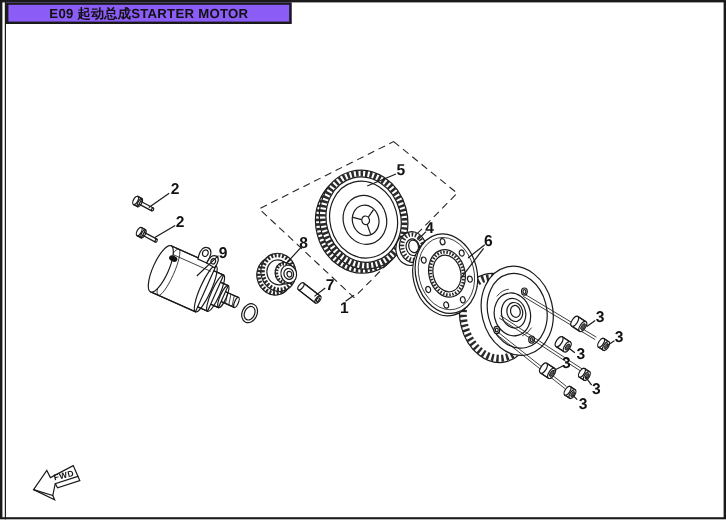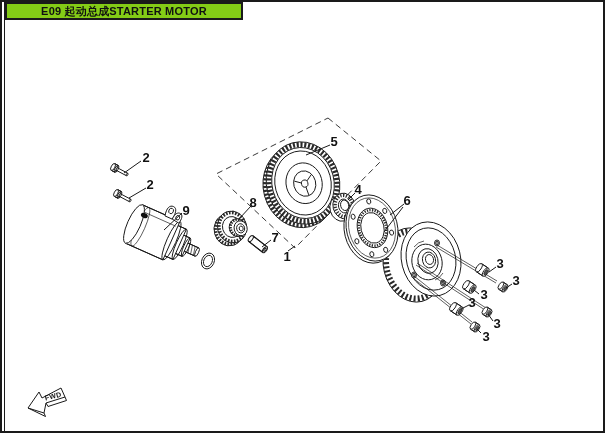--- a/index.html
+++ b/index.html
@@ -1,21 +1,21 @@
 <!DOCTYPE html>
 <html><head>
 <meta charset="utf-8">
 <style>
   html,body{margin:0;padding:0;background:#ffffff;}
   body{width:605px;height:433px;position:relative;font-family:"Liberation Sans",sans-serif;}
   .page{position:absolute;inset:0;background:#fff;border:2px solid #1a1a1a;box-sizing:border-box;}
   .page-inner-line{position:absolute;top:0;bottom:0;left:4px;width:1px;background:#1a1a1a;}
   .title-box{
     position:absolute;left:5px;top:2px;width:238px;height:18px;
-    border:2px solid #1a1a1a;box-sizing:border-box;background:#84cc16;
+    border:2px solid #1a1a1a;box-sizing:border-box;background:#8b5cf6;
     display:flex;align-items:center;justify-content:center;
     font-size:11px;font-weight:bold;color:#111;letter-spacing:0.2px;
     white-space:nowrap;overflow:hidden;
   }
   svg{position:absolute;inset:0;}
   svg *{vector-effect:non-scaling-stroke;}
   .ln{stroke:#1a1a1a;stroke-width:1;fill:none;}
   .thin{stroke:#1a1a1a;stroke-width:0.7;fill:none;}
   .wh{fill:#ffffff;stroke:#1a1a1a;stroke-width:1;}
   .teeth{fill:none;stroke:#2a2a2a;}

